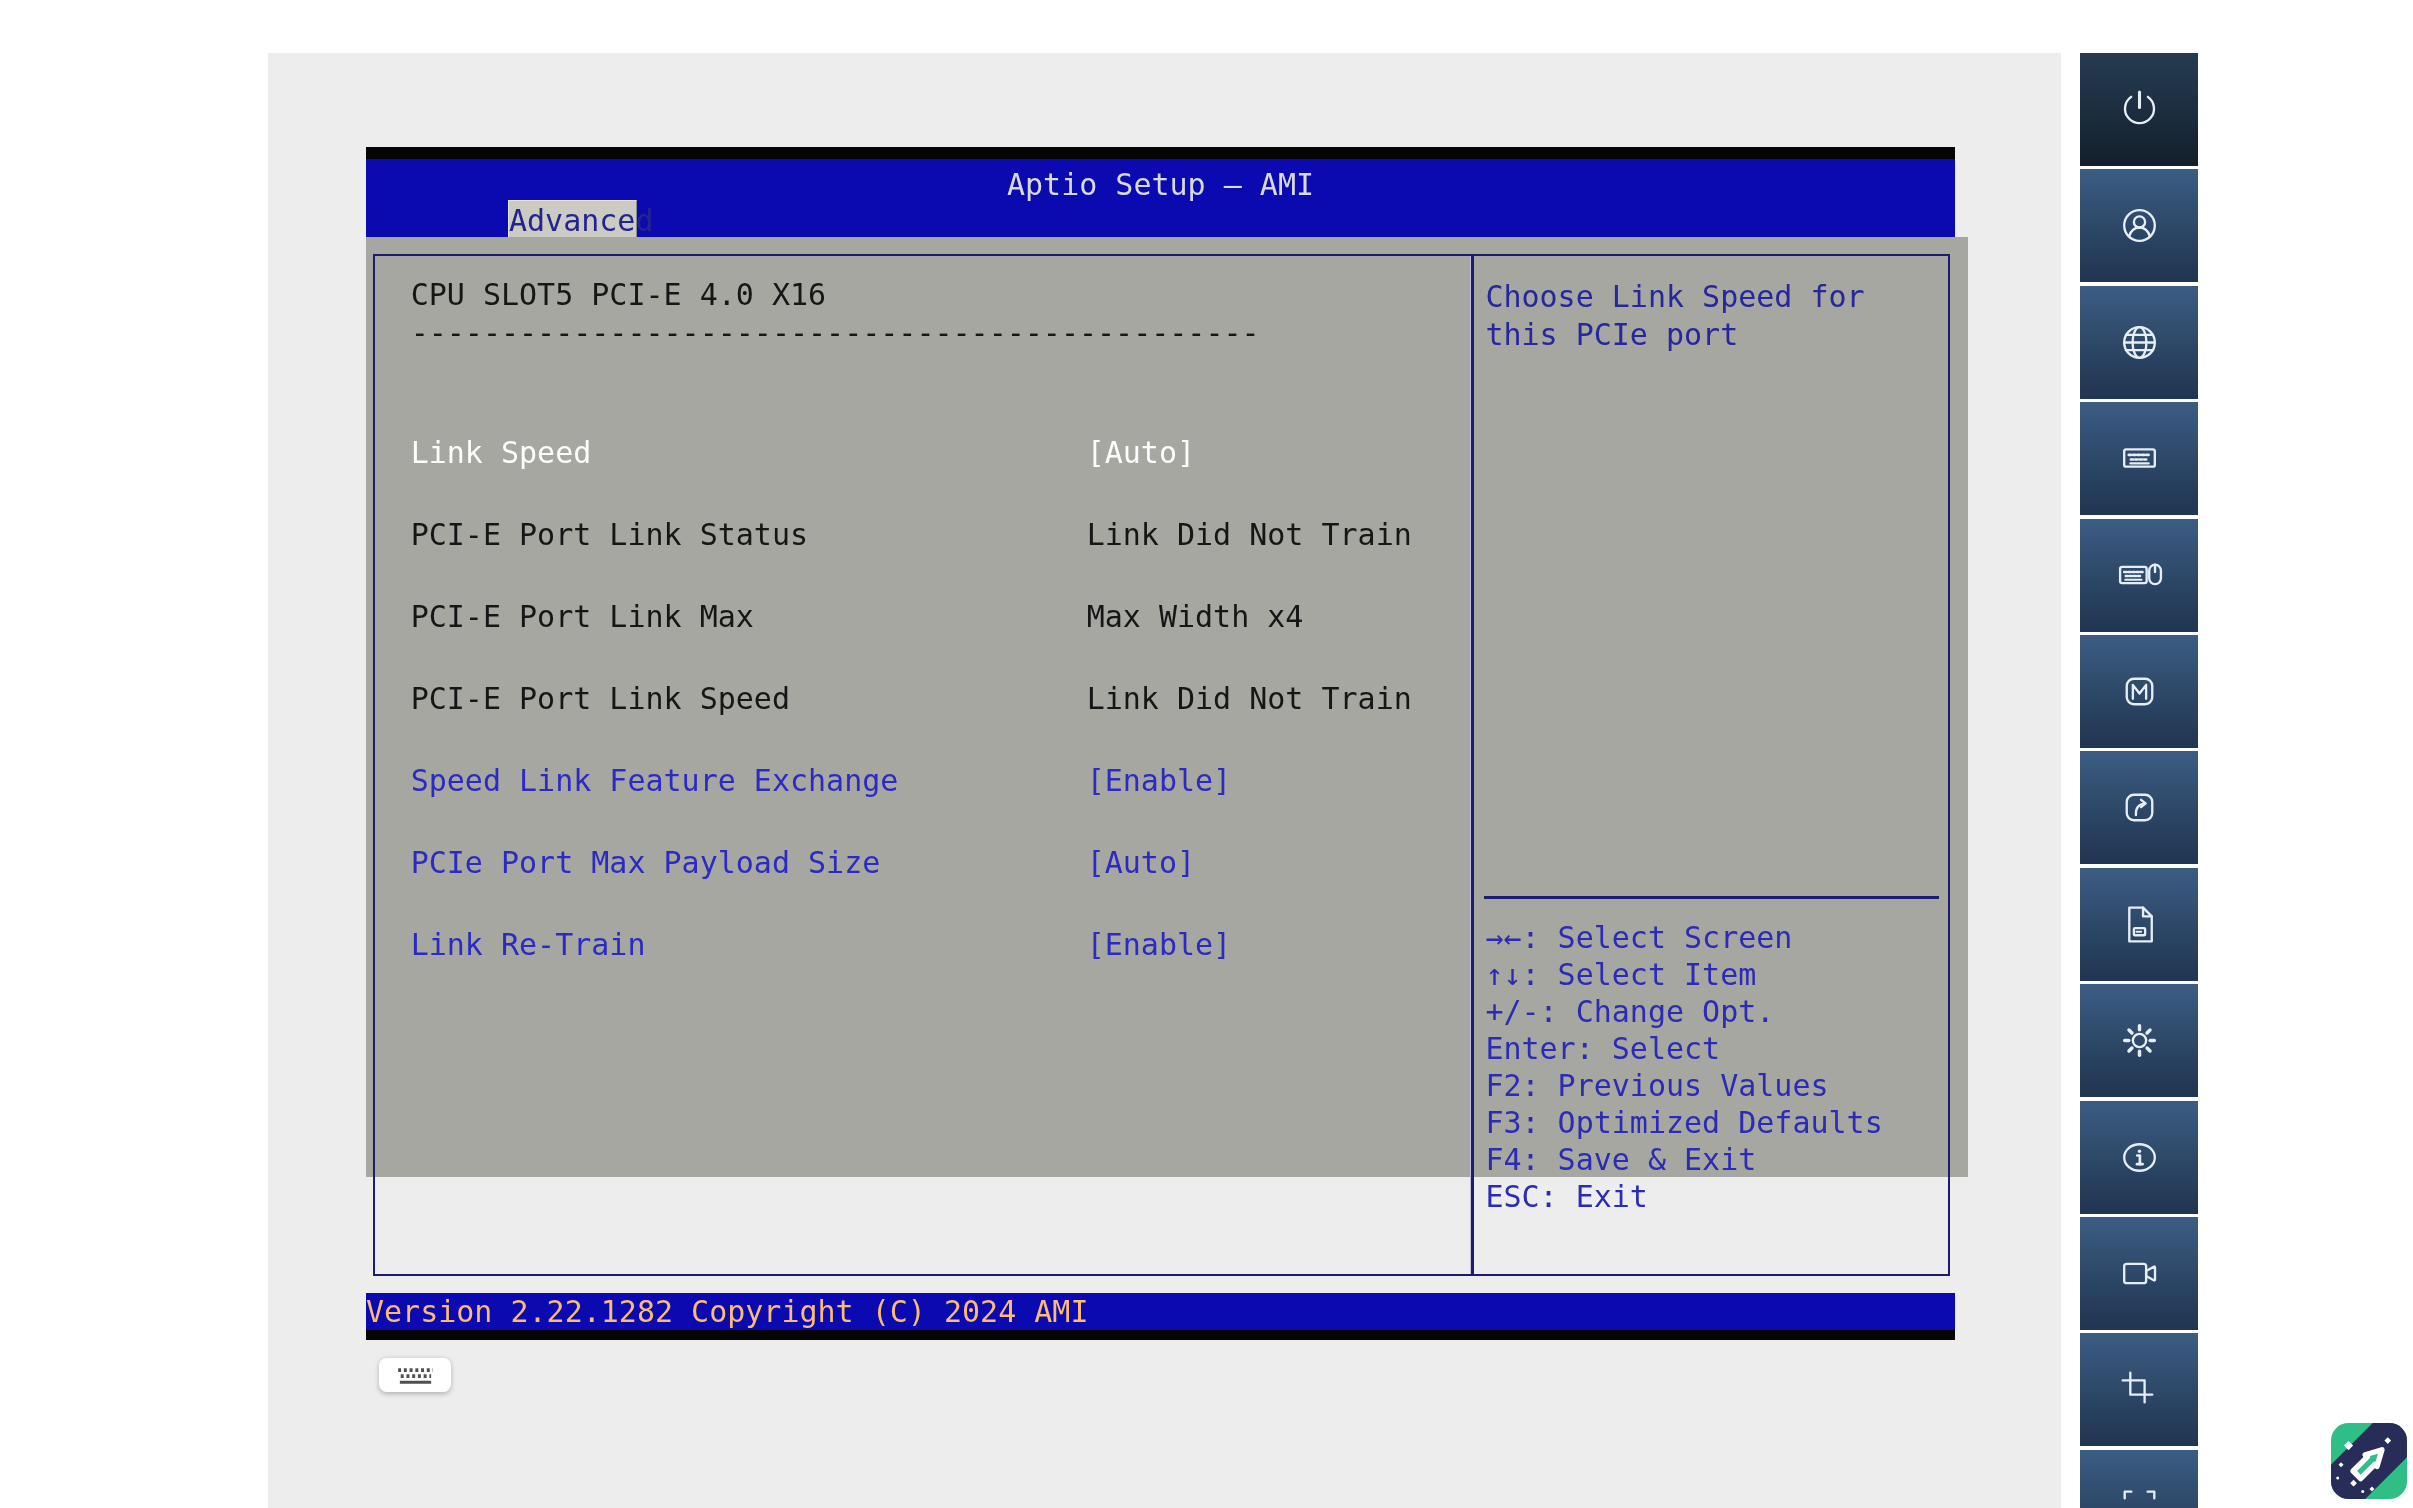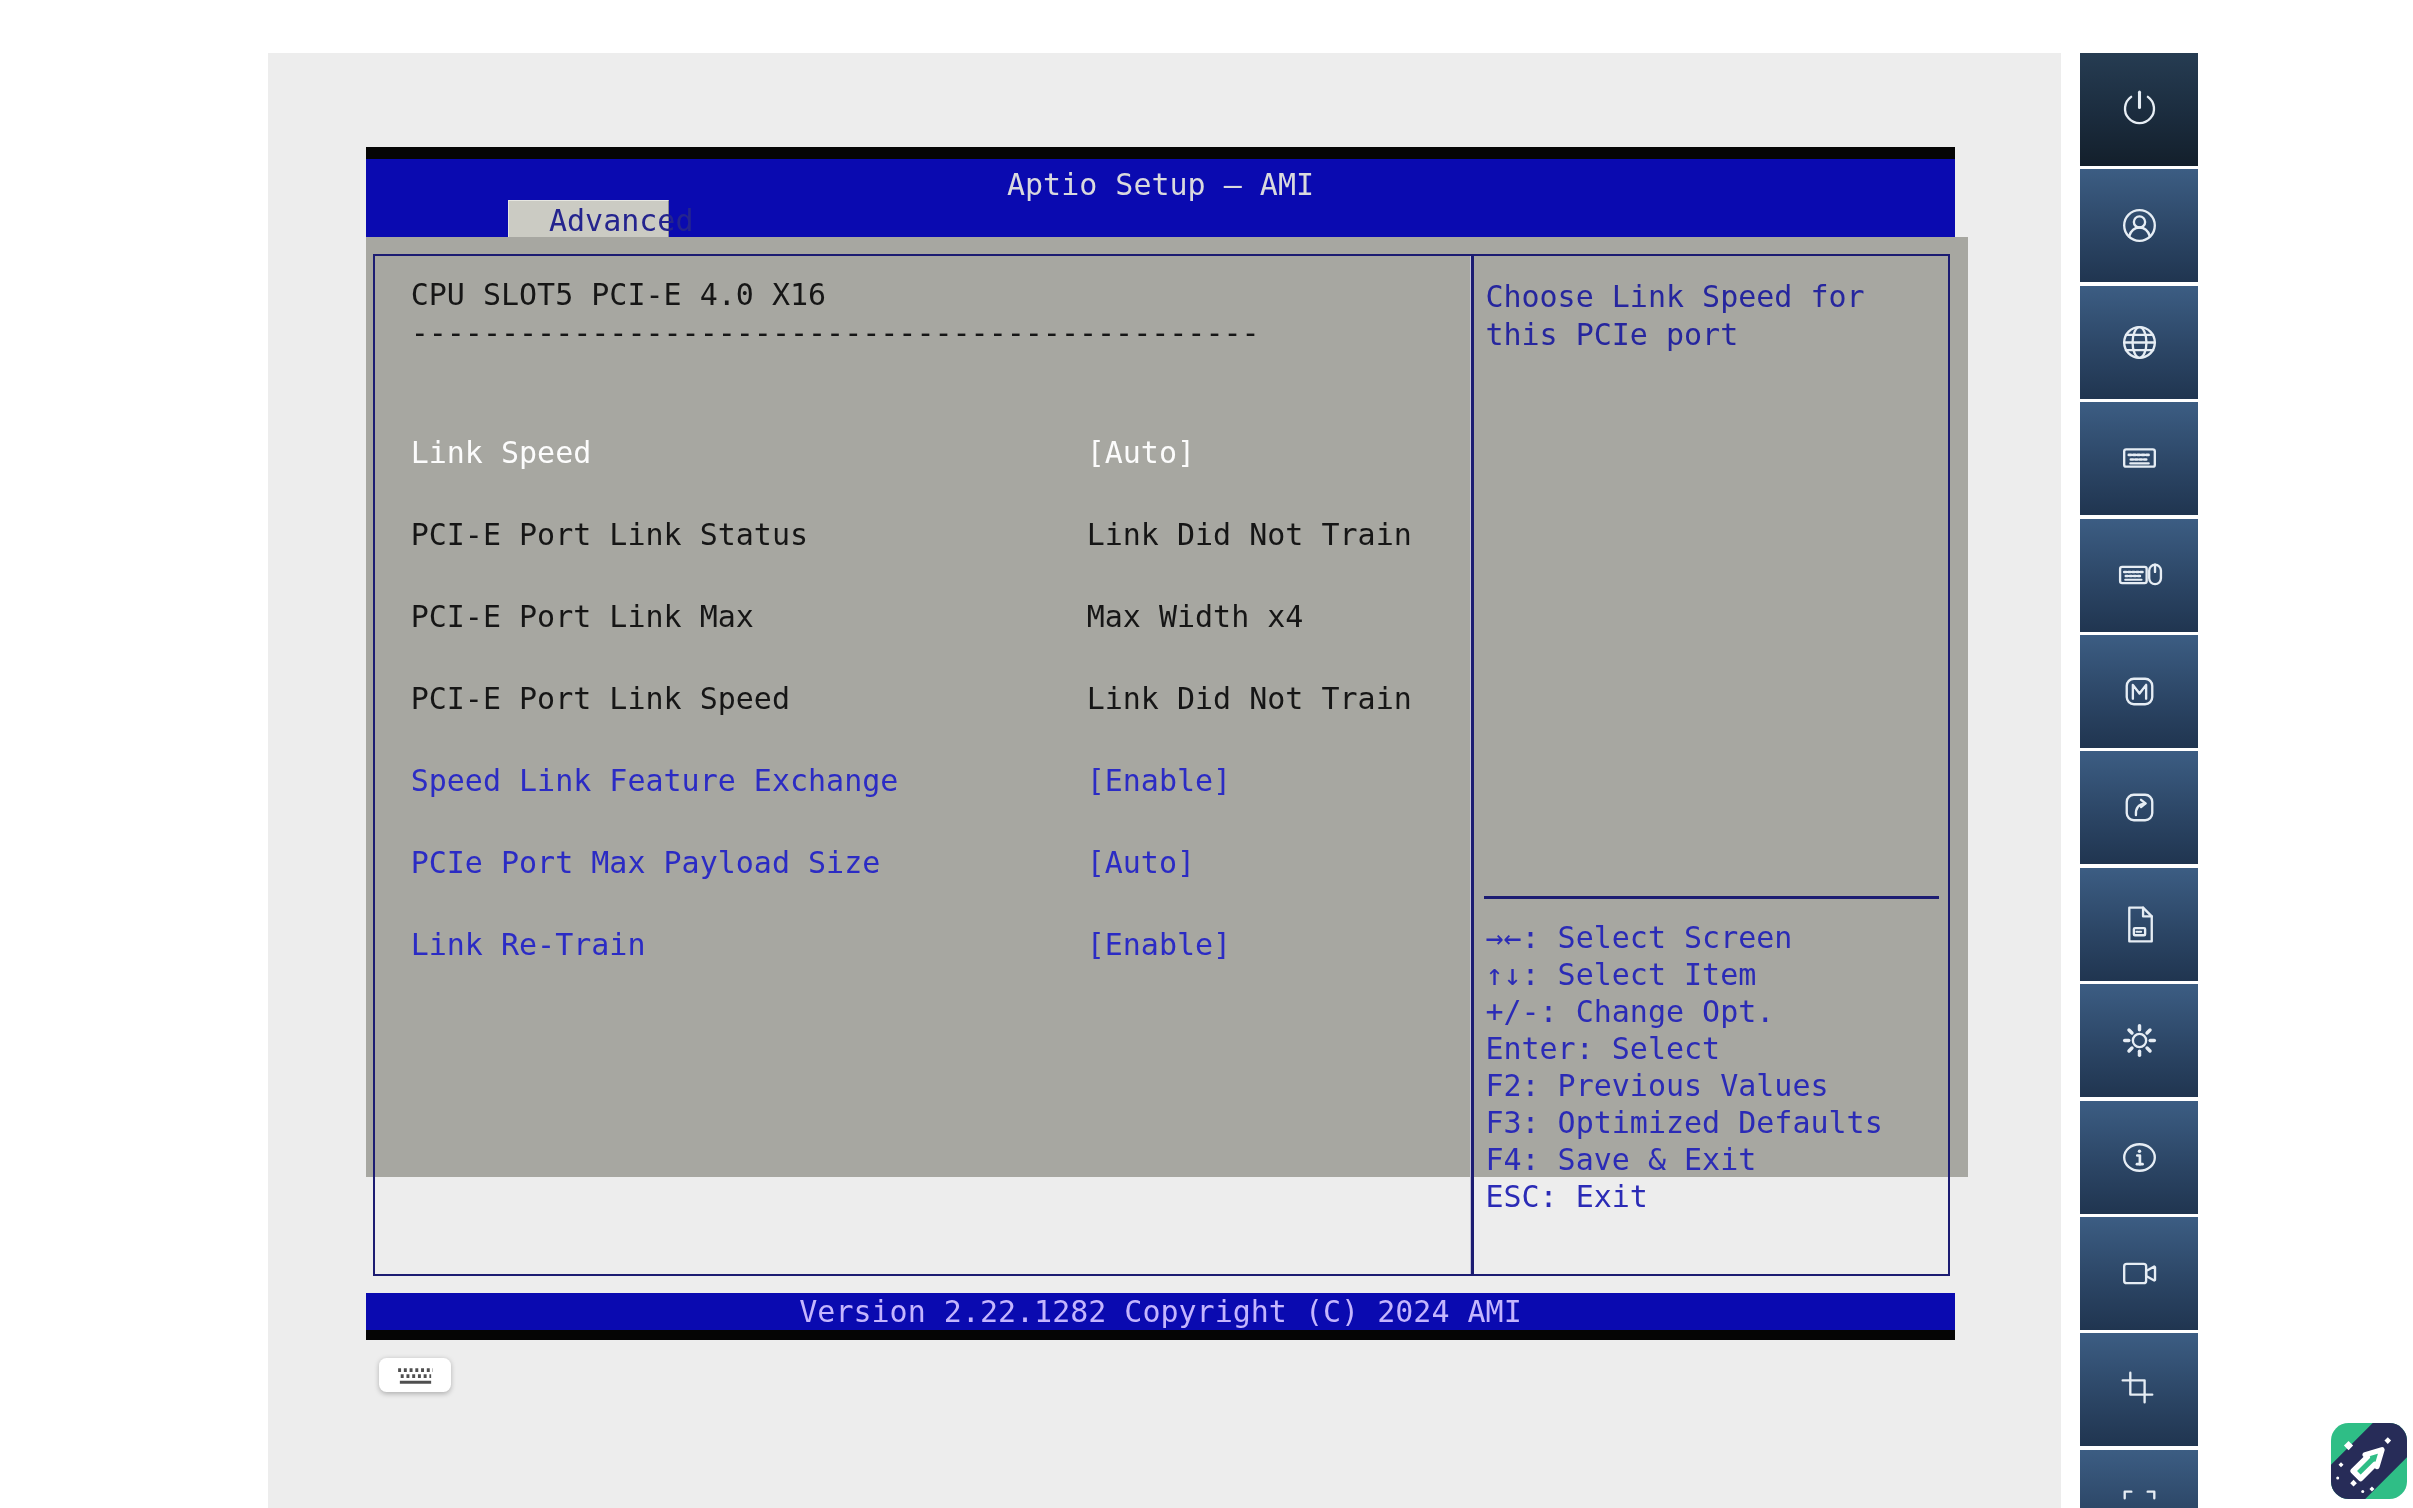--- a/index.html
+++ b/index.html
@@ -14,25 +14,24 @@
   }
   
   .bios{
     position:absolute;left:366px;top:147px;width:1589px;height:1193px;
     font-size:30px;letter-spacing:0;
   }
   .bios .top-black{position:absolute;left:0;top:0;width:100%;height:11.7px;background:#050505;}
   .bios .header{position:absolute;left:0;top:11.7px;width:100%;height:78px;background:#0a0ab0;}
   .bios-title{position:absolute;left:0;top:7.5px;width:100%;text-align:center;line-height:38px;color:#d9d9dd;}
   .tab{
-    position:absolute;left:142px;bottom:0;width:161px;height:37px;
+    position:absolute;left:142px;bottom:0;width:129px;height:37px;
     background:#cbcbc3;color:#24248e;text-align:center;line-height:39px;
     border-top:1.7px solid #e6e6e0;border-left:1.7px solid #e6e6e0;border-right:1.7px solid #8a8a92;
     box-sizing:border-box;
-    padding-left:40px;
   }
   .bios .body{position:absolute;left:0;top:90px;width:100%;height:940px;background:#a7a7a1;padding-left:13px;}
   .panel-area{
     position:absolute;left:6.7px;top:17px;width:1577px;height:1022px;
     border:2.5px solid #1c1c72;box-sizing:border-box;
   }
   .divider-v{
     position:absolute;left:1095px;top:0;bottom:0;width:4.2px;background:#1c1c72;
     border-left:1.7px solid #c3c3d6;box-sizing:border-box;
   }
@@ -46,21 +45,21 @@
   .row.selected{color:#fcfcfc;}
   .row.readonly{color:#161616;}
   .row.editable{color:#2b2bc4;}
   .right-panel{position:absolute;left:1099px;top:0;right:0;bottom:0;}
   .help-text{position:absolute;left:11.7px;top:22px;width:449px;line-height:38px;color:#26269e;}
   .keys-divider{position:absolute;left:10px;right:8.4px;top:640px;height:2.5px;background:#1c1c72;}
   .keys-list{position:absolute;left:11.7px;top:663px;right:5px;}
   .key-line{height:37px;line-height:37px;color:#2b2bb6;white-space:pre;}
   .version-bar{
     position:absolute;left:0;top:1146px;width:100%;height:38px;background:#0a0ab0;
-    text-align:center;line-height:38px;color:#c4b5fd;
+    text-align:left;line-height:38px;color:#fdba74;
   }
   .bottom-black{position:absolute;left:0;top:1183px;width:100%;height:10px;background:#050505;}
   
   .sidebar{
     position:absolute;left:2080px;top:53px;width:118px;height:1456px;
     display:flex;flex-direction:column;gap:3.4px;
   }
   .tile{
     flex:0 0 113px;width:118px;border:none;margin:0;padding:0;cursor:pointer;
     background:linear-gradient(180deg,#3c5d83 0%,#2c4666 55%,#203550 100%);

